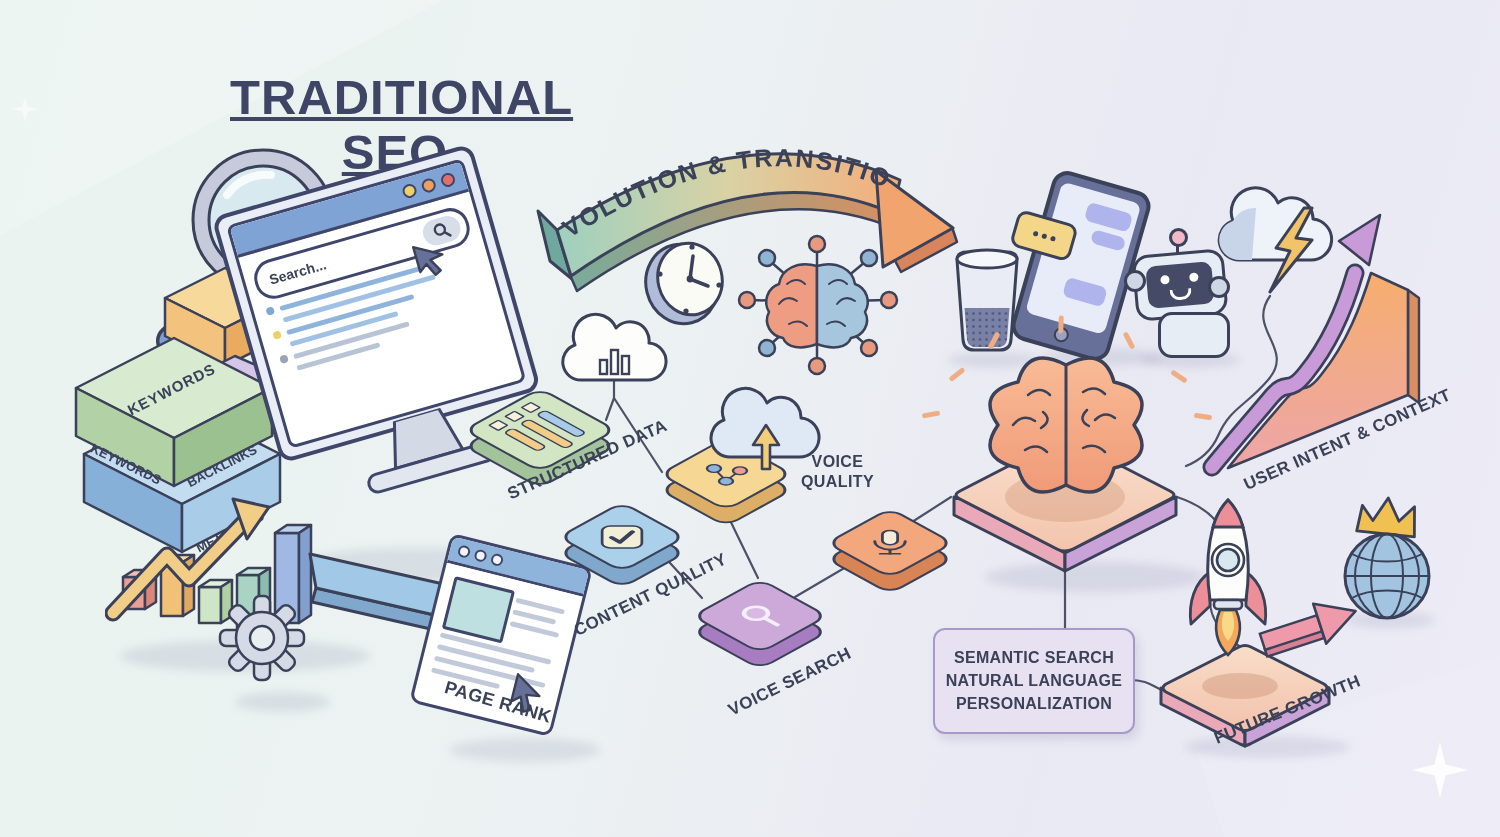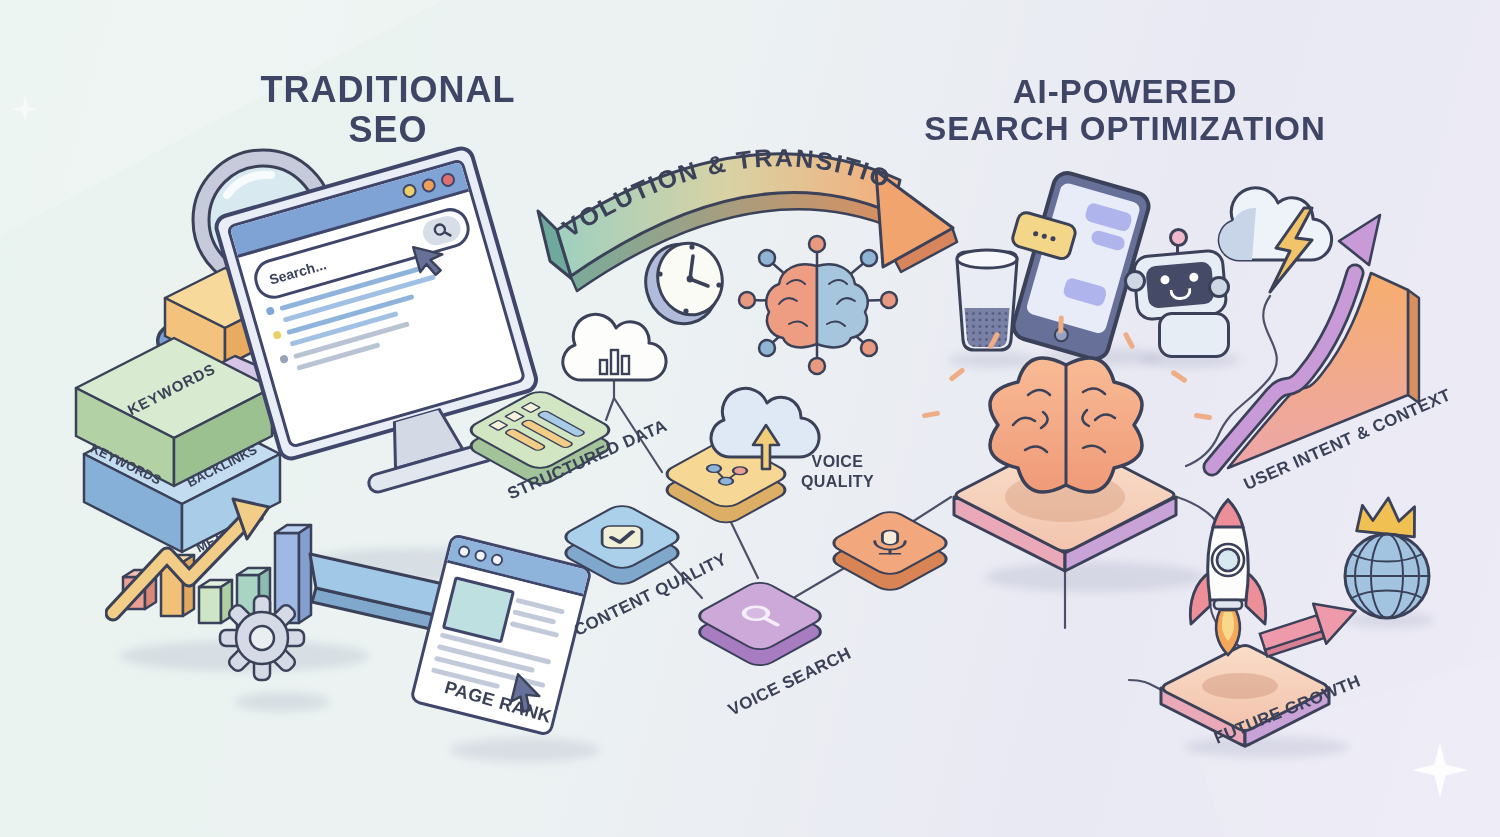--- a/index.html
+++ b/index.html
@@ -3,21 +3,21 @@
 <meta charset="utf-8">
 <style>
   html,body{margin:0;padding:0;background:#dfe3ec;font-family:"Liberation Sans",sans-serif;}
   .canvas{position:relative;width:1500px;height:837px;overflow:hidden;
     background:linear-gradient(105deg,#e9f3ef 0%,#ecf2f2 40%,#e9e9f3 72%,#ecebf6 100%);}
   .abs{position:absolute;}
   .streak{position:absolute;background:rgba(255,255,255,.38);pointer-events:none;}
   .shadow{position:absolute;background:rgba(96,106,146,.14);border-radius:50%;filter:blur(4px);}
   .title{position:absolute;color:#3e4565;font-weight:bold;text-align:center;
     white-space:pre-line;letter-spacing:1px;line-height:1.12;}
-  .title-left{left:223px;top:70px;width:330px;font-size:36px;}
+  .title-left{left:230px;top:70px;width:330px;font-size:49px;text-decoration:underline;}
   .title-right{left:885px;top:74px;width:480px;font-size:33px;}
   .lbl{position:absolute;color:#3b4258;font-weight:bold;font-size:17px;text-align:center;
     letter-spacing:.4px;white-space:pre-line;}
   .pre{white-space:pre-line;}
   
   .tile{position:absolute;}
   .t-side,.t-top{position:absolute;inset:0;border:3px solid #3a4158;border-radius:18px;}
   .t-side{transform:translateY(16px) scaleY(.55) rotate(45deg);}
   .t-top{transform:scaleY(.55) rotate(45deg);display:flex;align-items:center;justify-content:center;}
   .t-ico{transform:rotate(-45deg);display:flex;align-items:center;justify-content:center;}
@@ -114,22 +114,20 @@
       <path d="M 912 522 L 951 497"></path>
       <path d="M 1065 557 L 1065 628"></path>
       <path d="M 1129 680 C 1148 680 1152 686 1162 690"></path>
       <path d="M 1177 497 C 1222 512 1238 545 1220 572 C 1202 599 1208 625 1242 648"></path>
       <path d="M 1270 296 C 1246 330 1296 348 1268 380 C 1246 406 1230 408 1218 436 C 1210 454 1196 462 1186 466"></path>
     </g>
   </svg>
 
   <div class="title title-left">TRADITIONAL
 SEO</div>
-  <div class="title title-right">AI-POWERED
-SEARCH OPTIMIZATION</div>
 
   <svg class="abs" style="left:520px;top:95px;" width="470" height="230" viewBox="0 0 470 230">
     <defs>
       <linearGradient id="gradBand" x1="0" y1="0" x2="1" y2="0">
         <stop offset="0" stop-color="#9ed0bf"></stop>
           <stop offset=".5" stop-color="#d9d2a4"></stop>
           <stop offset="1" stop-color="#f4ad7b"></stop>
       </linearGradient>
       <linearGradient id="gradBandD" x1="0" y1="0" x2="1" y2="0">
         <stop offset="0" stop-color="#79ab9b"></stop>
@@ -518,20 +516,25 @@
         <path d="M 30 75 q 10 -12 22 -4"></path>
         <path d="M 42 100 q 12 -8 22 2"></path>
       <path d="M 60 62 q 10 8 -2 16"></path>
         <path d="M 100 42 q 12 -8 22 2"></path>
         <path d="M 112 70 q 10 -10 20 -2"></path>
       <path d="M 100 98 q 12 -6 22 4"></path>
         <path d="M 104 60 q -10 10 2 16"></path>
     </g>
   </svg>
 
+  <div class="sem-box">
+    <div class="sem-line">SEMANTIC SEARCH</div>
+    <div class="sem-line">NATURAL LANGUAGE</div>
+    <div class="sem-line">PERSONALIZATION</div>
+  </div>
 
   <svg class="abs" style="left:1140px;top:480px;" width="260" height="275" viewBox="0 0 260 275">
     <defs>
         <linearGradient id="rplat" x1="0" y1="0" x2="0" y2="1">
       <stop offset="0" stop-color="#f9ddc8"></stop>
           <stop offset="1" stop-color="#f3c2ac"></stop>
         </linearGradient>
       </defs>
 
     <path d="M 21 208 L 21 224 L 100 264 L 105 266 L 105 251 L 26 211 Z" fill="#eaa9b8" stroke="#3a4158" stroke-width="3" stroke-linejoin="round"></path>

